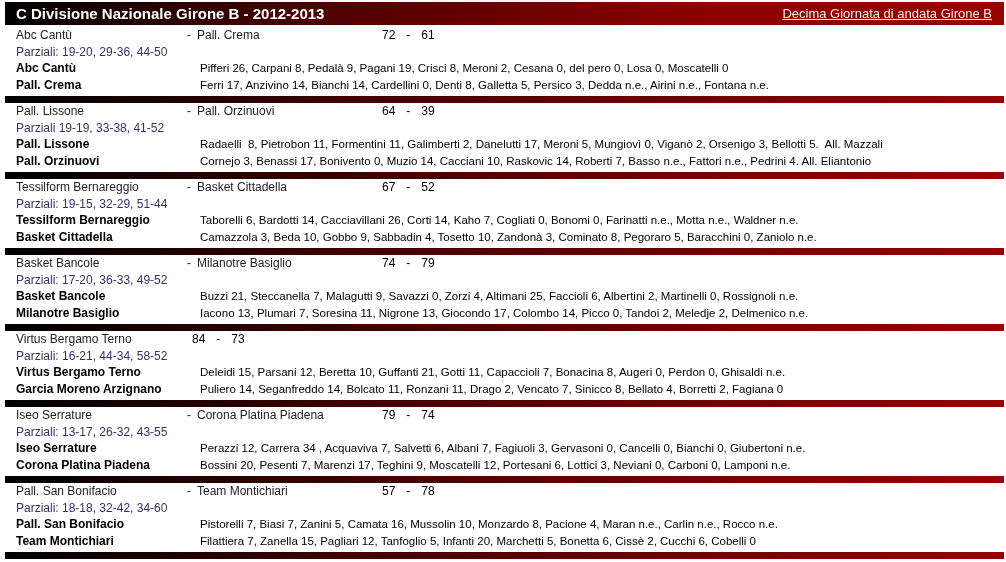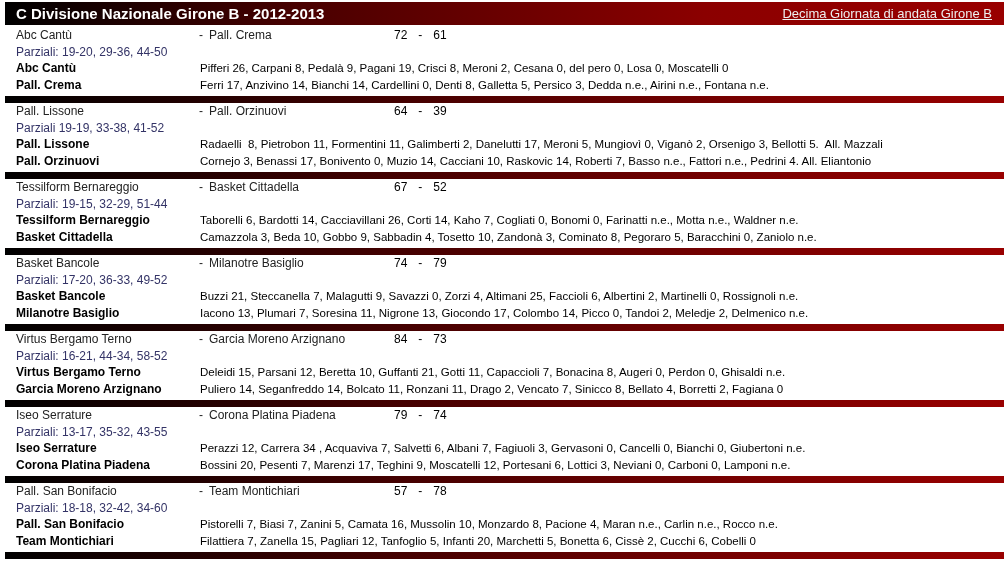--- a/index.html
+++ b/index.html
@@ -44,21 +44,21 @@
     height: 16.5px;
     line-height: 16.5px;
     font-size: 12px;
     color: #000000;
     display: flex;
     white-space: nowrap;
     overflow: hidden;
   }
   .line1 { color: #222222; }
   .home   { margin-left: 11px; width: 171px; }
-  .away-wrap { width: 190px; margin-left: 12px; }
+  .away-wrap { width: 190px; }
   .dash   { margin-right: 6px; }
   .score  { color: #000000; padding-left: 5px; }
   .score .sdash { margin: 0 11px; }
   .partials { color: #333366; margin-left: 11px; }
   .rteam  { margin-left: 11px; width: 184px; font-weight: bold; flex-shrink: 0; }
   .players { font-size: 11.5px; white-space: pre; }
   .sep {
     height: 7px;
     margin-top: 3px;
     background: linear-gradient(90deg, #000000 0%, #3d0000 35%, #7a0000 75%, #990000 100%);
@@ -141,42 +141,41 @@
     <div class="row roster">
       <span class="rteam">Milanotre Basiglio</span>
       <span class="players">Iacono 13, Plumari 7, Soresina 11, Nigrone 13, Giocondo 17, Colombo 14, Picco 0, Tandoi 2, Meledje 2, Delmenico n.e.</span>
     </div>
     <div class="sep"></div>
   </div>
 
   <div class="match">
     <div class="row line1">
       <span class="home">Virtus Bergamo Terno</span>
-      <span class="away-wrap"><span class="dash">-</span><span class="away">Garcia Moreno Arzignano</span></span>
       <span class="score"><span>84</span><span class="sdash">-</span><span>73</span></span>
     </div>
     <div class="row partials">Parziali: 16-21, 44-34, 58-52</div>
     <div class="row roster">
       <span class="rteam">Virtus Bergamo Terno</span>
       <span class="players">Deleidi 15, Parsani 12, Beretta 10, Guffanti 21, Gotti 11, Capaccioli 7, Bonacina 8, Augeri 0, Perdon 0, Ghisaldi n.e.</span>
     </div>
     <div class="row roster">
       <span class="rteam">Garcia Moreno Arzignano</span>
       <span class="players">Puliero 14, Seganfreddo 14, Bolcato 11, Ronzani 11, Drago 2, Vencato 7, Sinicco 8, Bellato 4, Borretti 2, Fagiana 0</span>
     </div>
     <div class="sep"></div>
   </div>
 
   <div class="match">
     <div class="row line1">
       <span class="home">Iseo Serrature</span>
       <span class="away-wrap"><span class="dash">-</span><span class="away">Corona Platina Piadena</span></span>
       <span class="score"><span>79</span><span class="sdash">-</span><span>74</span></span>
     </div>
-    <div class="row partials">Parziali: 13-17, 35-32, 43-55</div>
+    <div class="row partials">Parziali: 13-17, 26-32, 43-55</div>
     <div class="row roster">
       <span class="rteam">Iseo Serrature</span>
       <span class="players">Perazzi 12, Carrera 34 , Acquaviva 7, Salvetti 6, Albani 7, Fagiuoli 3, Gervasoni 0, Cancelli 0, Bianchi 0, Giubertoni n.e.</span>
     </div>
     <div class="row roster">
       <span class="rteam">Corona Platina Piadena</span>
       <span class="players">Bossini 20, Pesenti 7, Marenzi 17, Teghini 9, Moscatelli 12, Portesani 6, Lottici 3, Neviani 0, Carboni 0, Lamponi n.e.</span>
     </div>
     <div class="sep"></div>
   </div>

